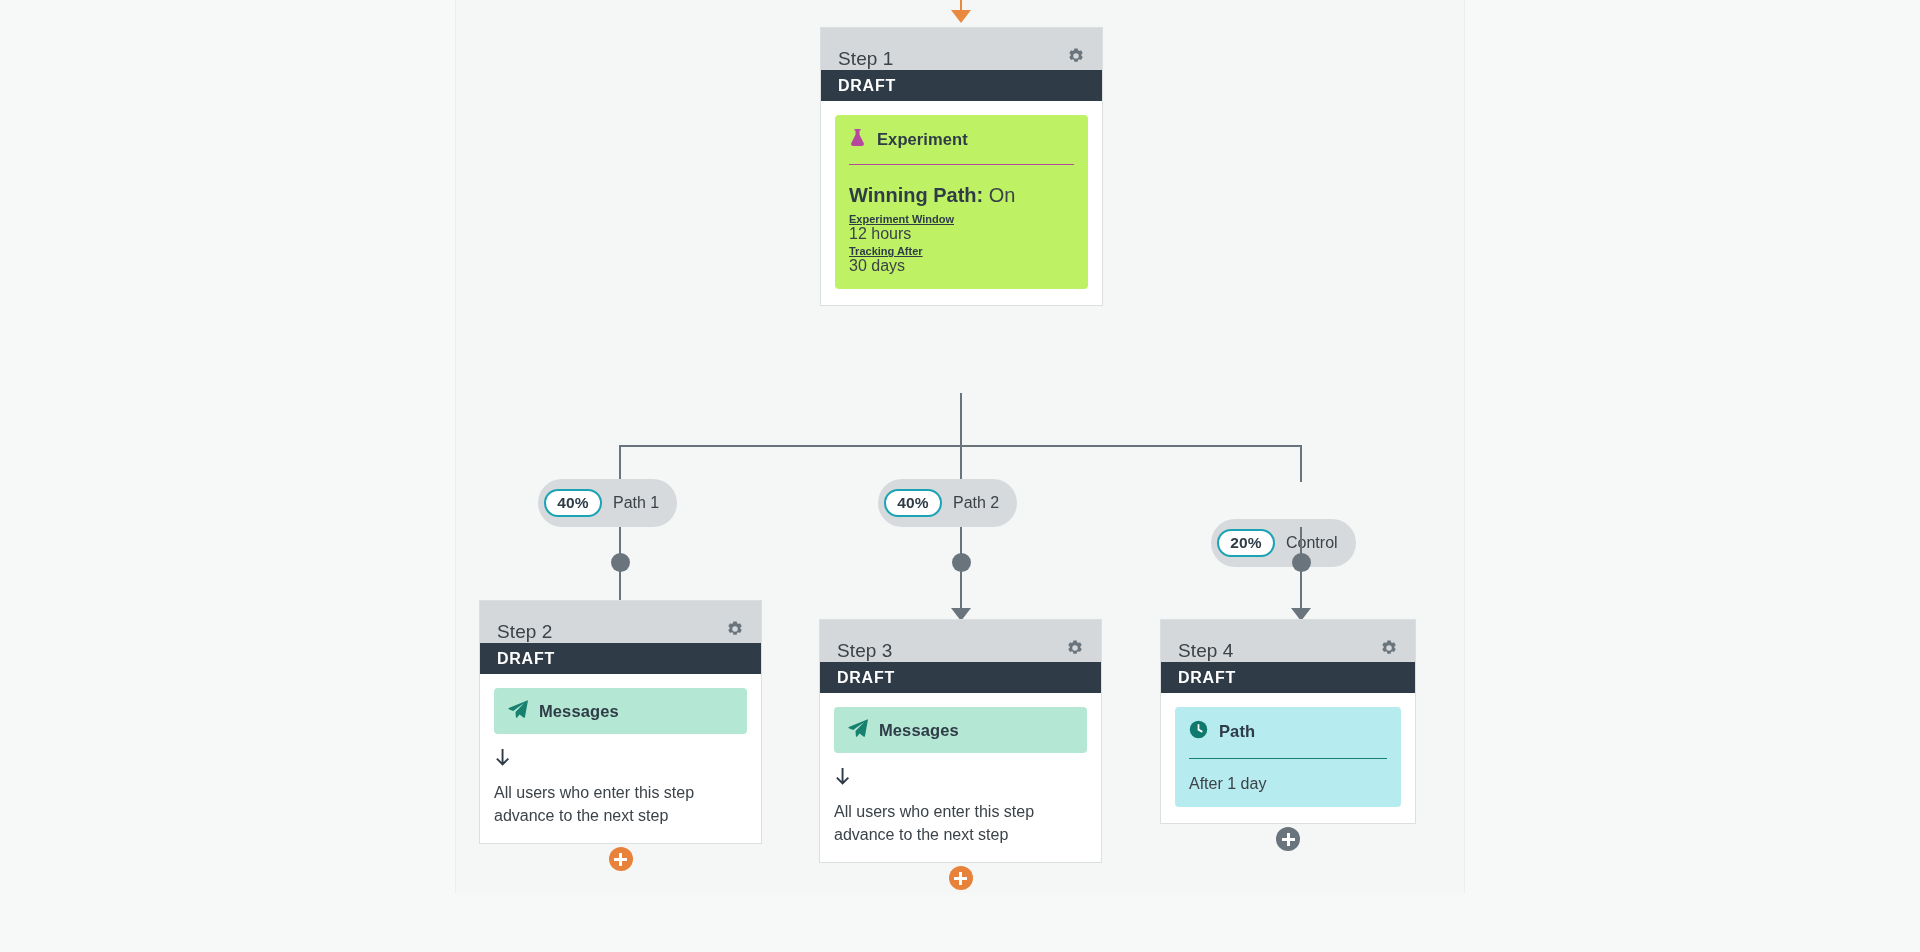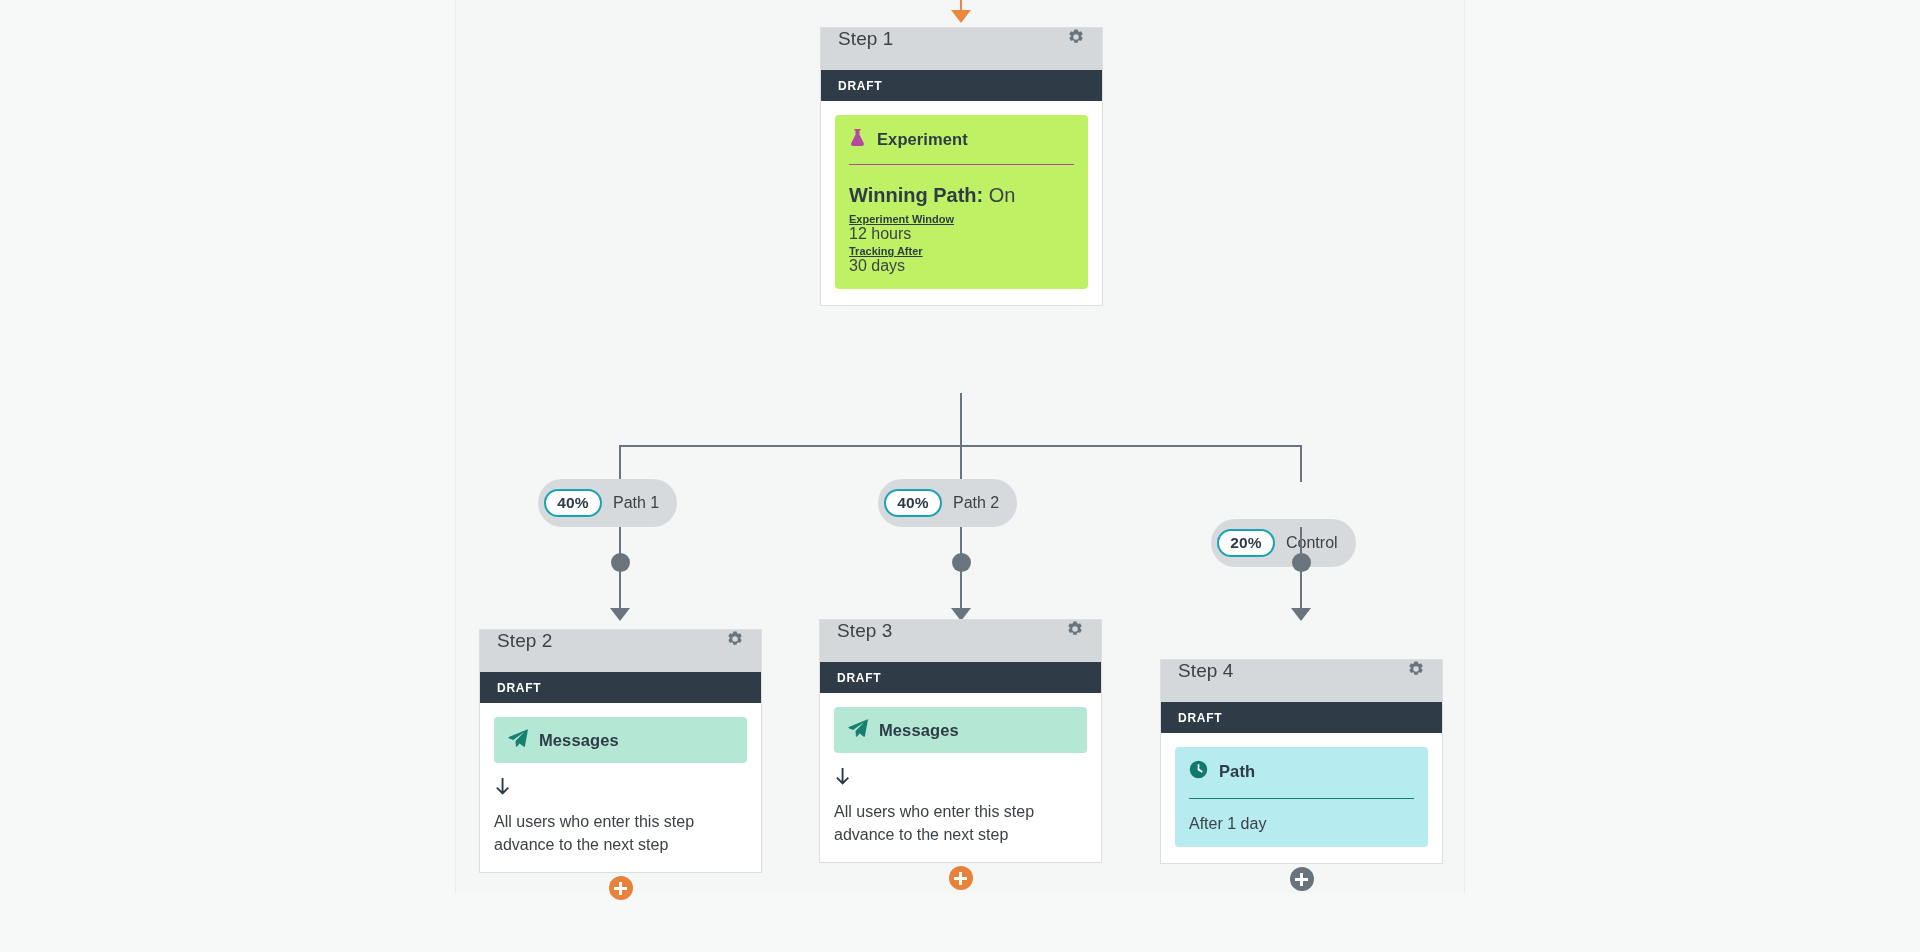--- a/index.html
+++ b/index.html
@@ -68,40 +68,40 @@
   .step-card {
     position: absolute;
     background: #ffffff;
     border: 1px solid #dcdfe0;
     width: 283px;
   }
   .step-header {
     background: #d4d8da;
     height: 42px;
     display: flex;
-    align-items: flex-start;
+    align-items: flex-end;
     justify-content: space-between;
     padding: 0 16px 0 17px;
   }
   .step-title {
     font-size: 19px;
     color: #3b4248;
     letter-spacing: .1px;
   }
   .gear-icon { display: block; }
   .status-bar {
     background: #2f3c47;
     height: 31px;
     display: flex;
     align-items: center;
     padding: 0 17px;
   }
   .status-bar span {
     color: #ffffff;
-    font-size: 12px;
+    font-size: 16px;
     font-weight: bold;
     letter-spacing: .75px;
   }
   .step-body {
     padding: 14px 14px 16px 14px;
     position: relative;
   }
 
   
   .tile {
@@ -272,21 +272,21 @@
   <div class="arrow-down" style="left:610px; top:608px;"></div>
 
   <div class="conn-v" style="left:960px; top:527px; height:90px;"></div>
   <div class="conn-dot" style="left:952px; top:553px;"></div>
   <div class="arrow-down" style="left:951px; top:608px;"></div>
 
   <div class="conn-v" style="left:1300px; top:527px; height:90px;"></div>
   <div class="conn-dot" style="left:1292px; top:553px;"></div>
   <div class="arrow-down" style="left:1291px; top:608px;"></div>
 
-  <div class="step-card" style="left:479px; top:629px; width:283px;">
+  <div class="step-card" style="left:479px; top:600px; width:283px;">
     <div class="step-header">
       <span class="step-title">Step 2</span>
       <span class="gear-icon">
         <svg width="19" height="19" viewBox="0 0 20 20" aria-hidden="true">
           <path fill="#69747d" d="M11.3 1.6l.3 1.9c.5.2 1 .4 1.4.7l1.8-.8 1.8 3.1-1.5 1.2c0 .3.1.5.1.8s0 .5-.1.8l1.5 1.2-1.8 3.1-1.8-.8c-.4.3-.9.6-1.4.7l-.3 1.9H7.7l-.3-1.9c-.5-.2-1-.4-1.4-.7l-1.8.8-1.8-3.1 1.5-1.2c0-.3-.1-.5-.1-.8s0-.5.1-.8L2.4 6.5l1.8-3.1 1.8.8c.4-.3.9-.6 1.4-.7l.3-1.9h3.6zM9.5 6.6a2.9 2.9 0 100 5.8 2.9 2.9 0 000-5.8z"></path>
         </svg>
       </span>
     </div>
     <div class="status-bar">
       <span>DRAFT</span>
@@ -350,21 +350,21 @@
         <span class="advance-text">All users who enter this step advance to the next step</span>
       </div>
       <div class="plus-btn orange" style="left:50%; bottom:-28px; transform:translateX(-50%);">
         <svg width="13" height="13" viewBox="0 0 14 14" aria-hidden="true">
           <path fill="#ffffff" d="M5.4 0h3.2v5.4H14v3.2H8.6V14H5.4V8.6H0V5.4h5.4V0z"></path>
         </svg>
       </div>
     </div>
   </div>
 
-  <div class="step-card" style="left:1160px; top:619px; width:283px;margin-top:40px;">
+  <div class="step-card" style="left:1160px; top:619px; width:256px;">
     <div class="step-header">
       <span class="step-title">Step 4</span>
       <span class="gear-icon">
         <svg width="19" height="19" viewBox="0 0 20 20" aria-hidden="true">
           <path fill="#69747d" d="M11.3 1.6l.3 1.9c.5.2 1 .4 1.4.7l1.8-.8 1.8 3.1-1.5 1.2c0 .3.1.5.1.8s0 .5-.1.8l1.5 1.2-1.8 3.1-1.8-.8c-.4.3-.9.6-1.4.7l-.3 1.9H7.7l-.3-1.9c-.5-.2-1-.4-1.4-.7l-1.8.8-1.8-3.1 1.5-1.2c0-.3-.1-.5-.1-.8s0-.5.1-.8L2.4 6.5l1.8-3.1 1.8.8c.4-.3.9-.6 1.4-.7l.3-1.9h3.6zM9.5 6.6a2.9 2.9 0 100 5.8 2.9 2.9 0 000-5.8z"></path>
         </svg>
       </span>
     </div>
     <div class="status-bar">
       <span>DRAFT</span>

